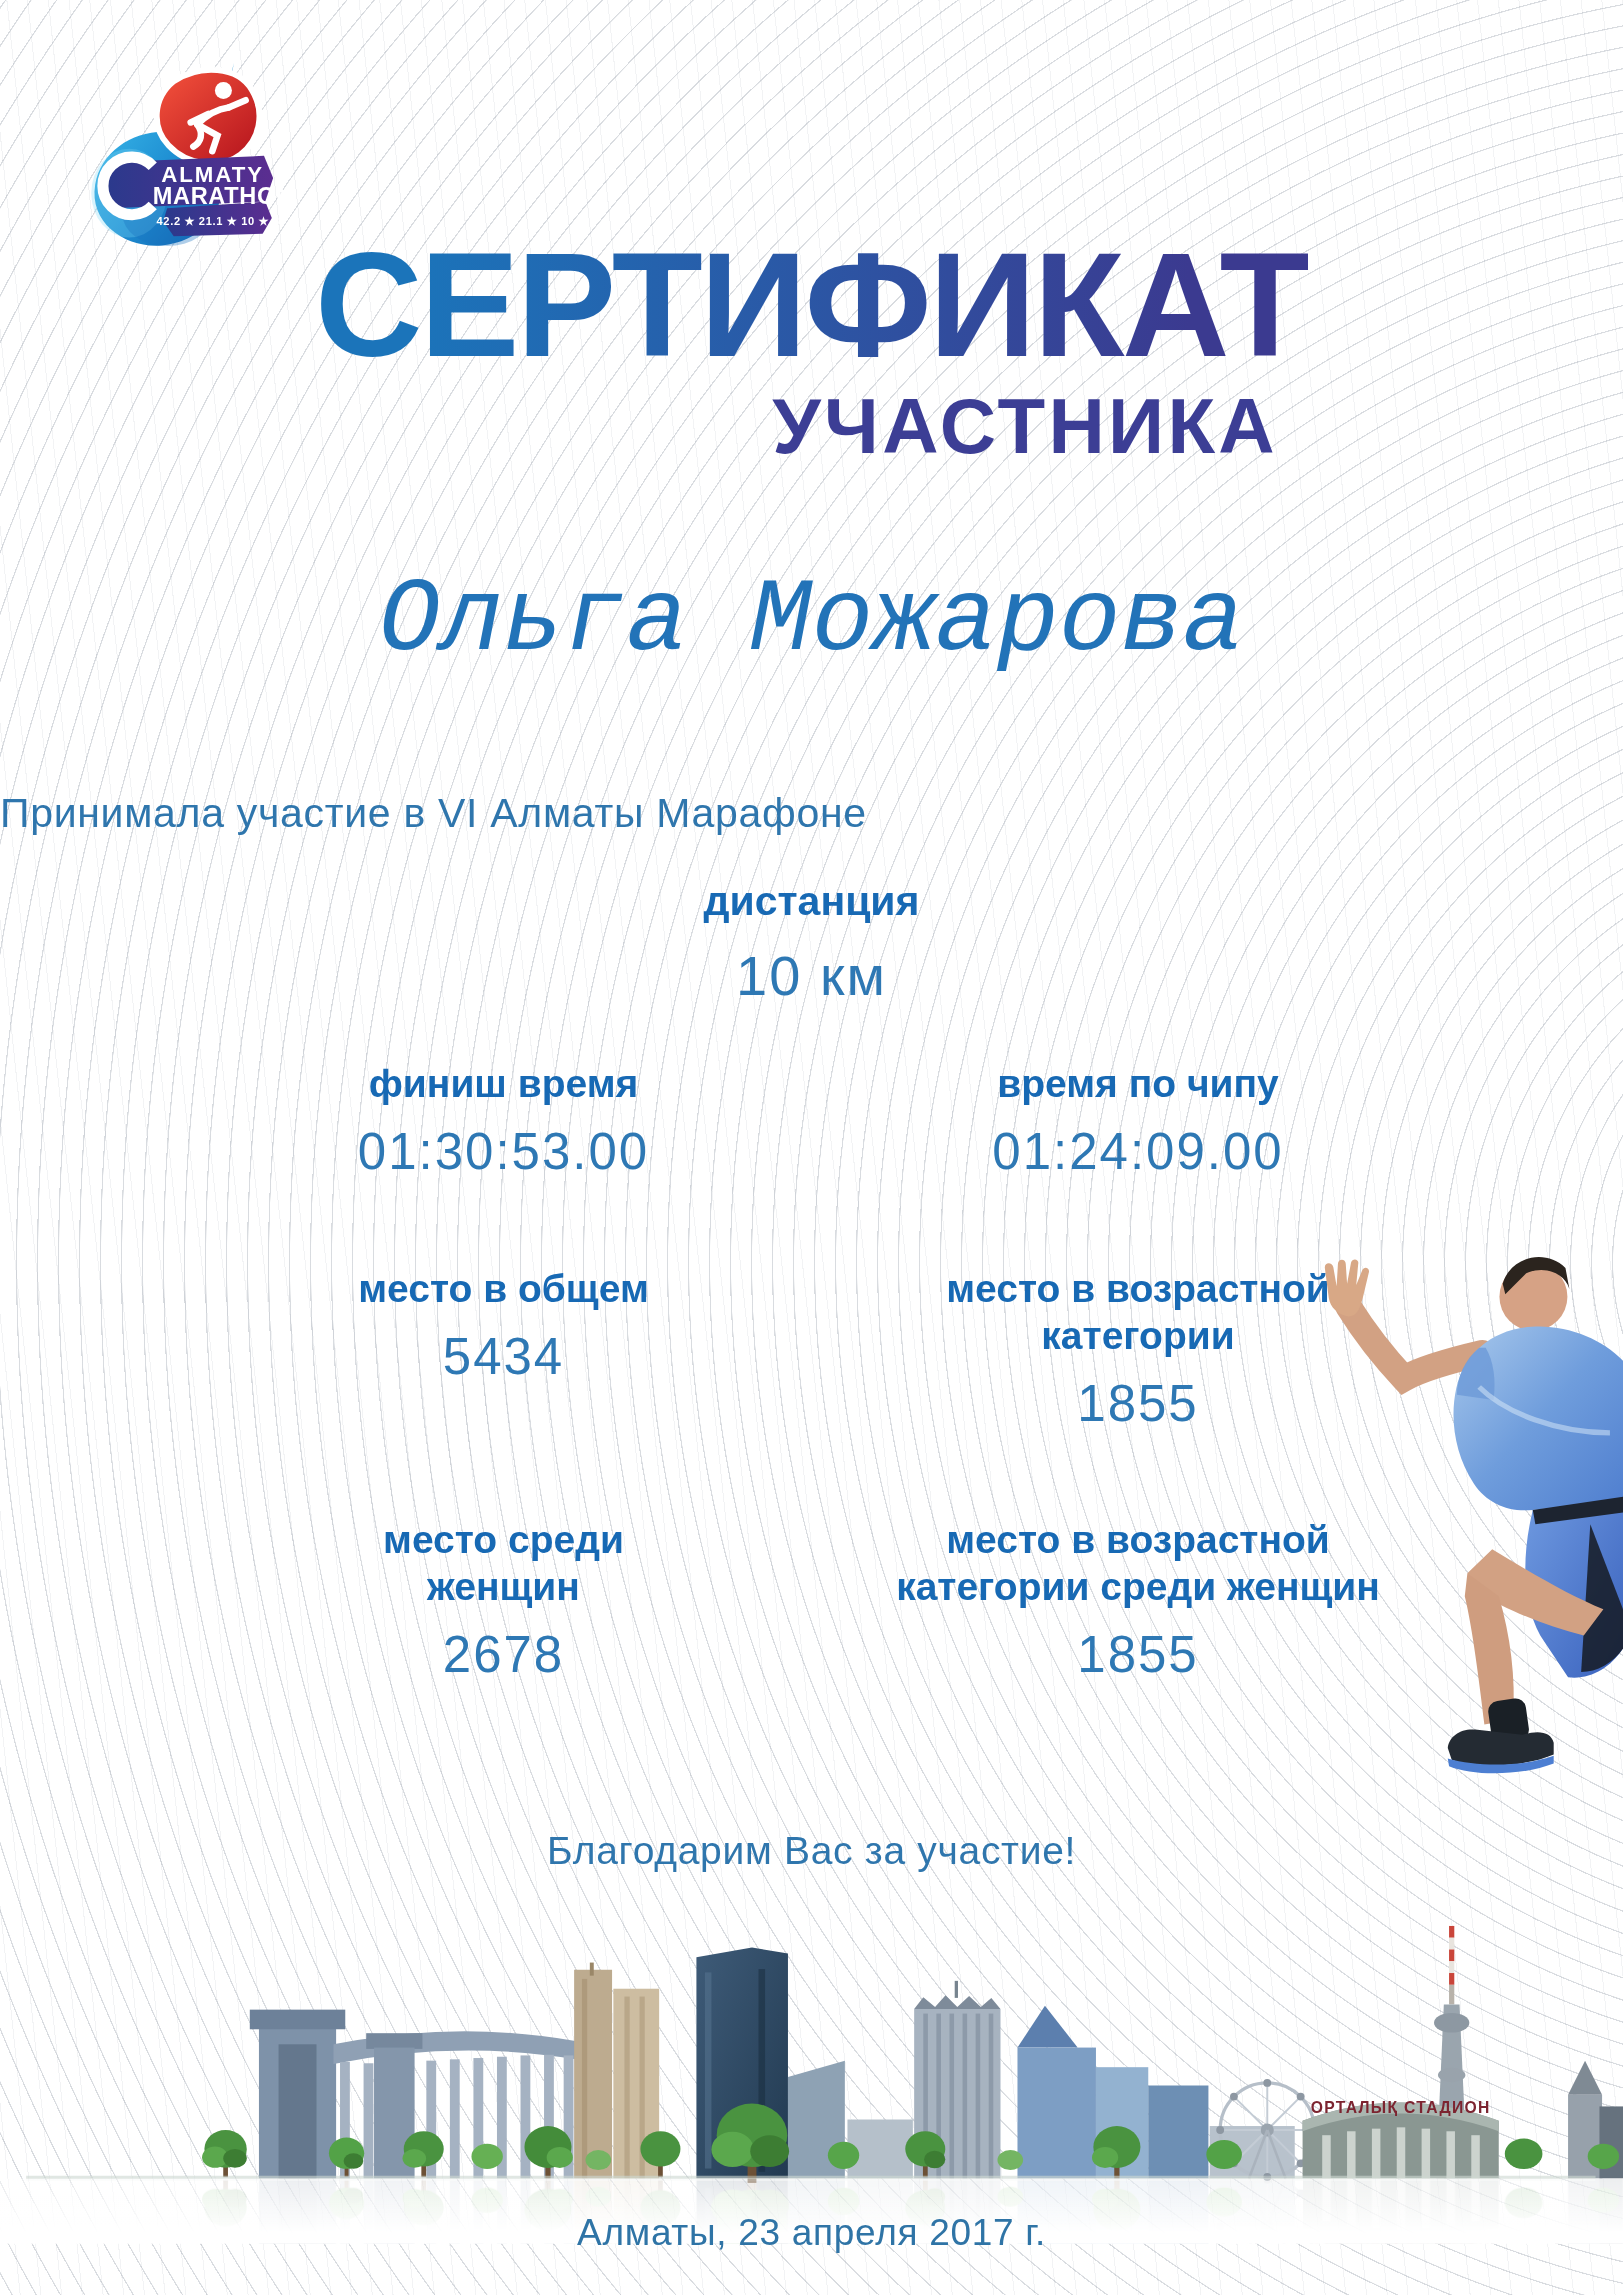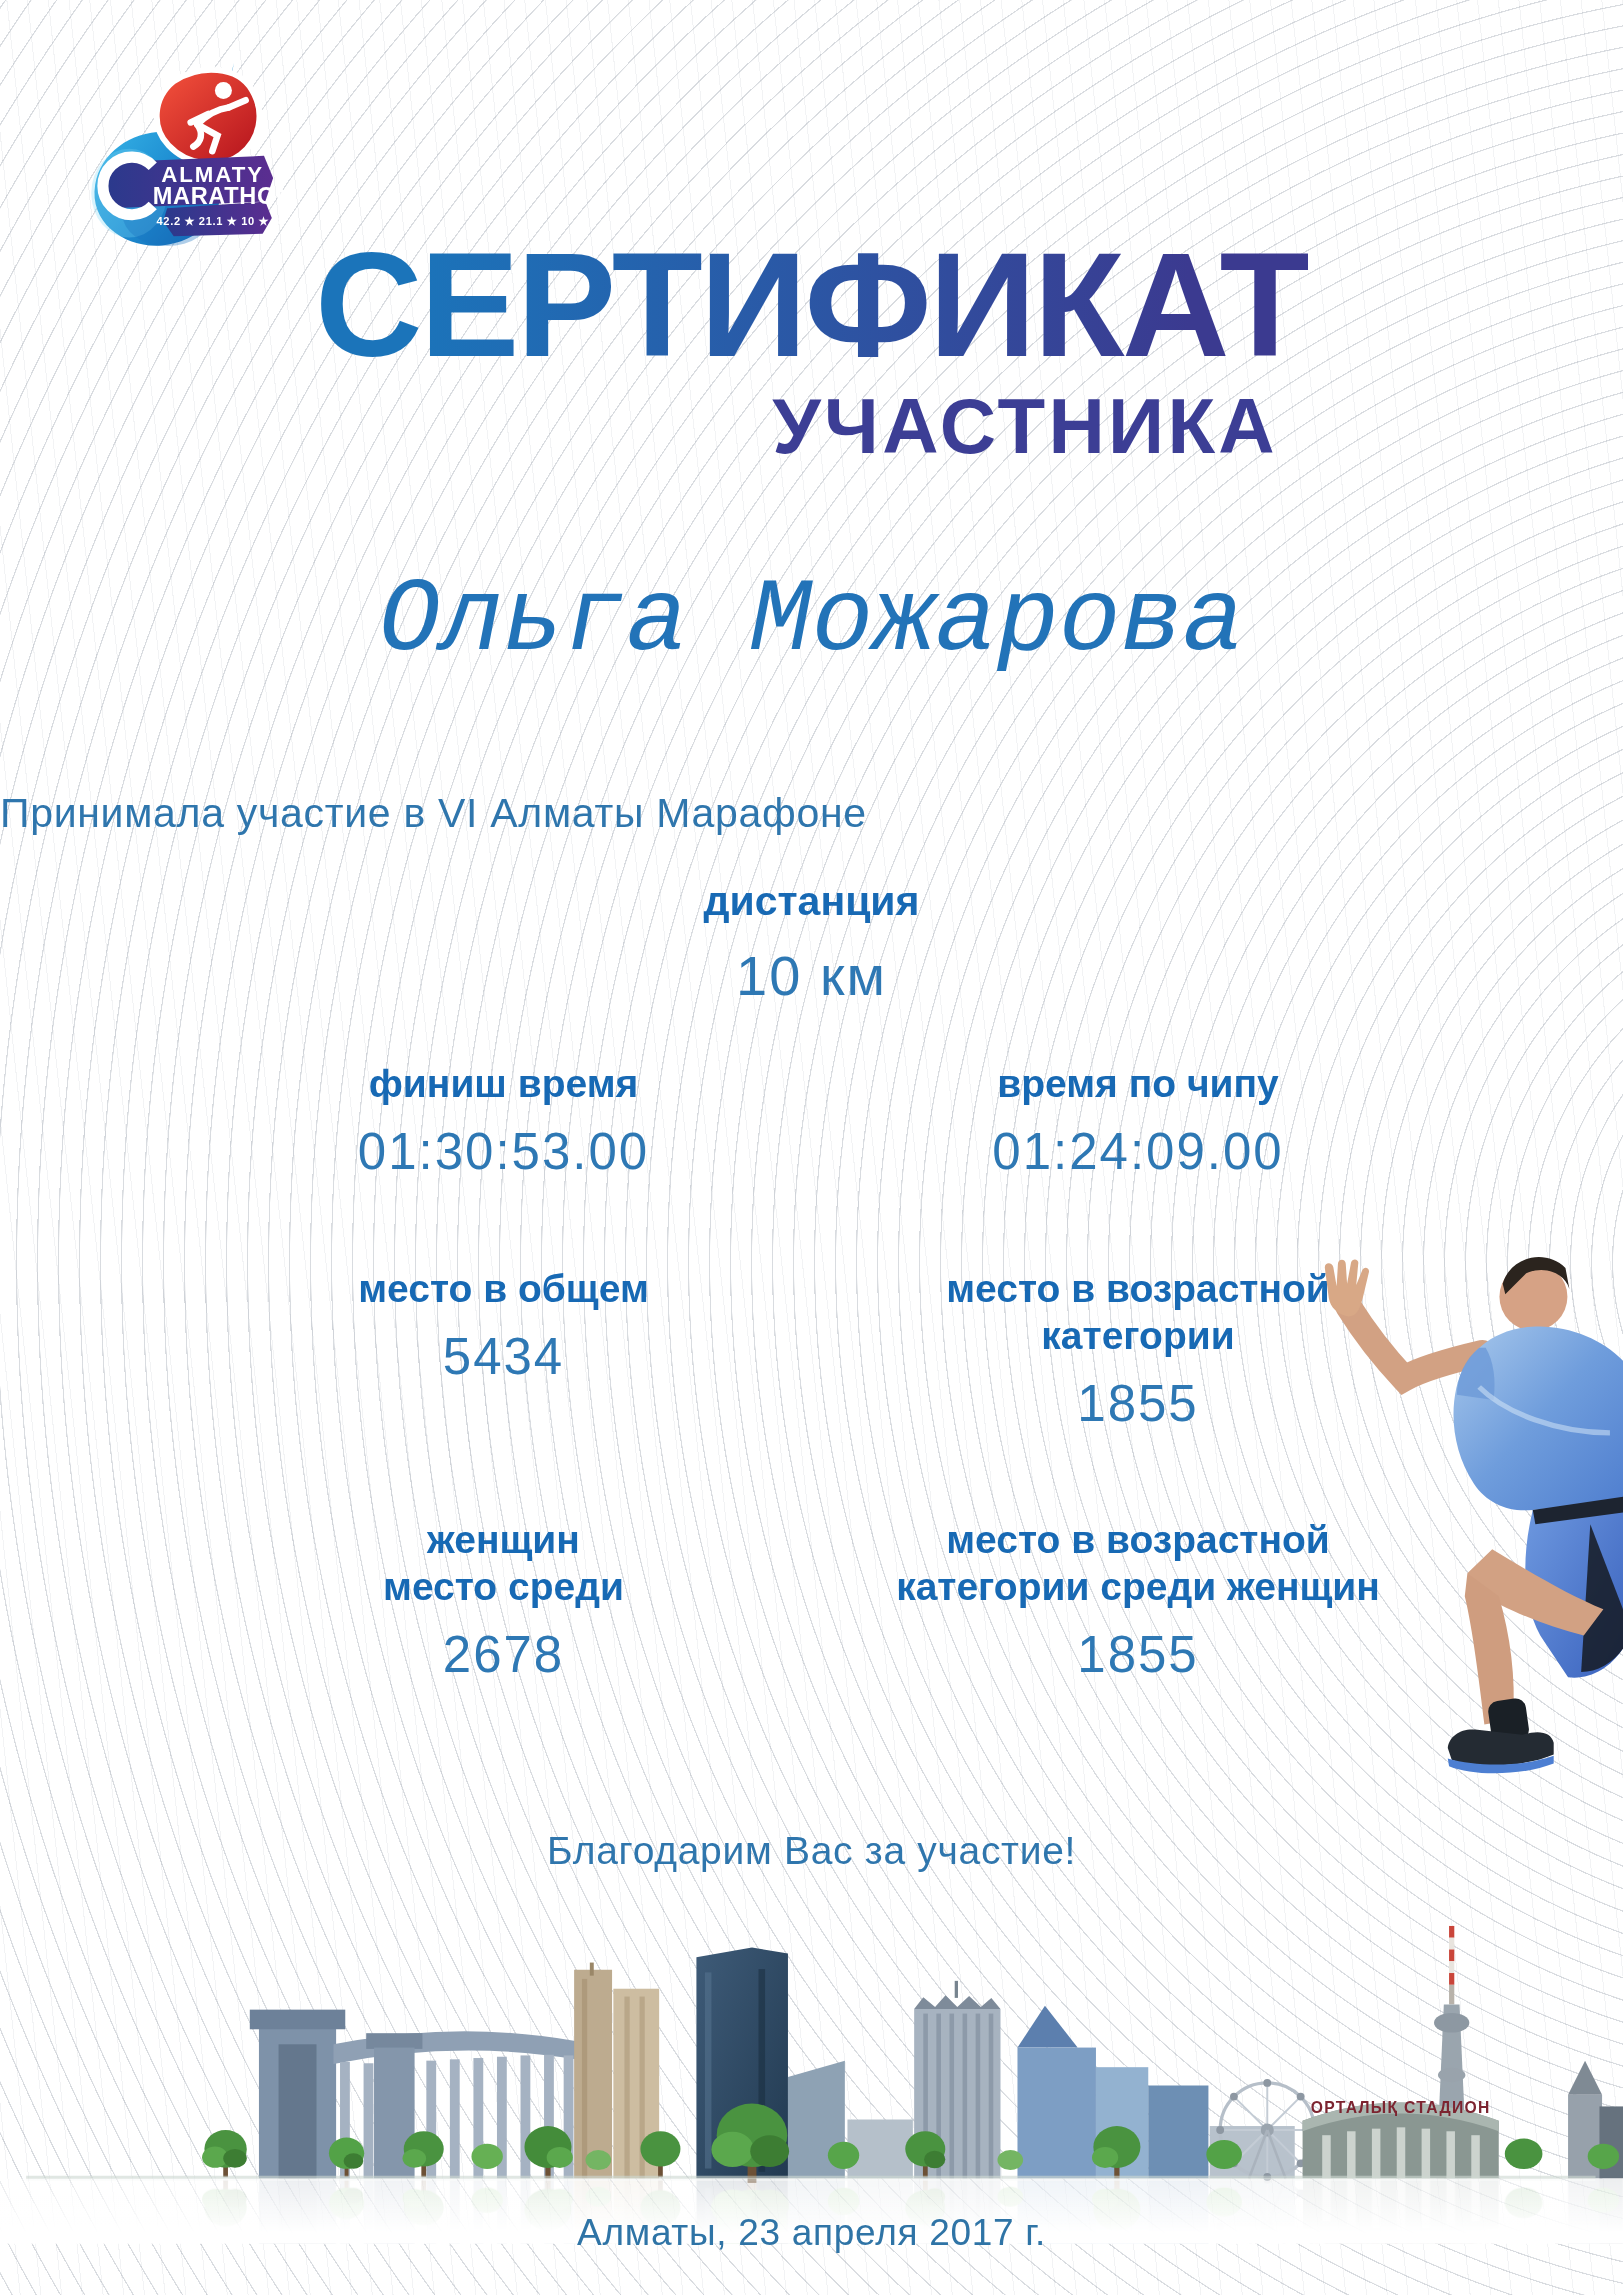--- a/index.html
+++ b/index.html
@@ -151,22 +151,22 @@
   <div class="stat col-r row2">
     <div class="stat-label">
       <div>место в возрастной</div>
       <div>категории</div>
     </div>
     <div class="stat-value">1855</div>
   </div>
 
   <div class="stat col-l row3">
     <div class="stat-label">
+      <div>место среди</div>
       <div>женщин</div>
-      <div>место среди</div>
     </div>
     <div class="stat-value">2678</div>
   </div>
   <div class="stat col-r row3">
     <div class="stat-label">
       <div>место в возрастной</div>
       <div>категории среди женщин</div>
     </div>
     <div class="stat-value">1855</div>
   </div>

